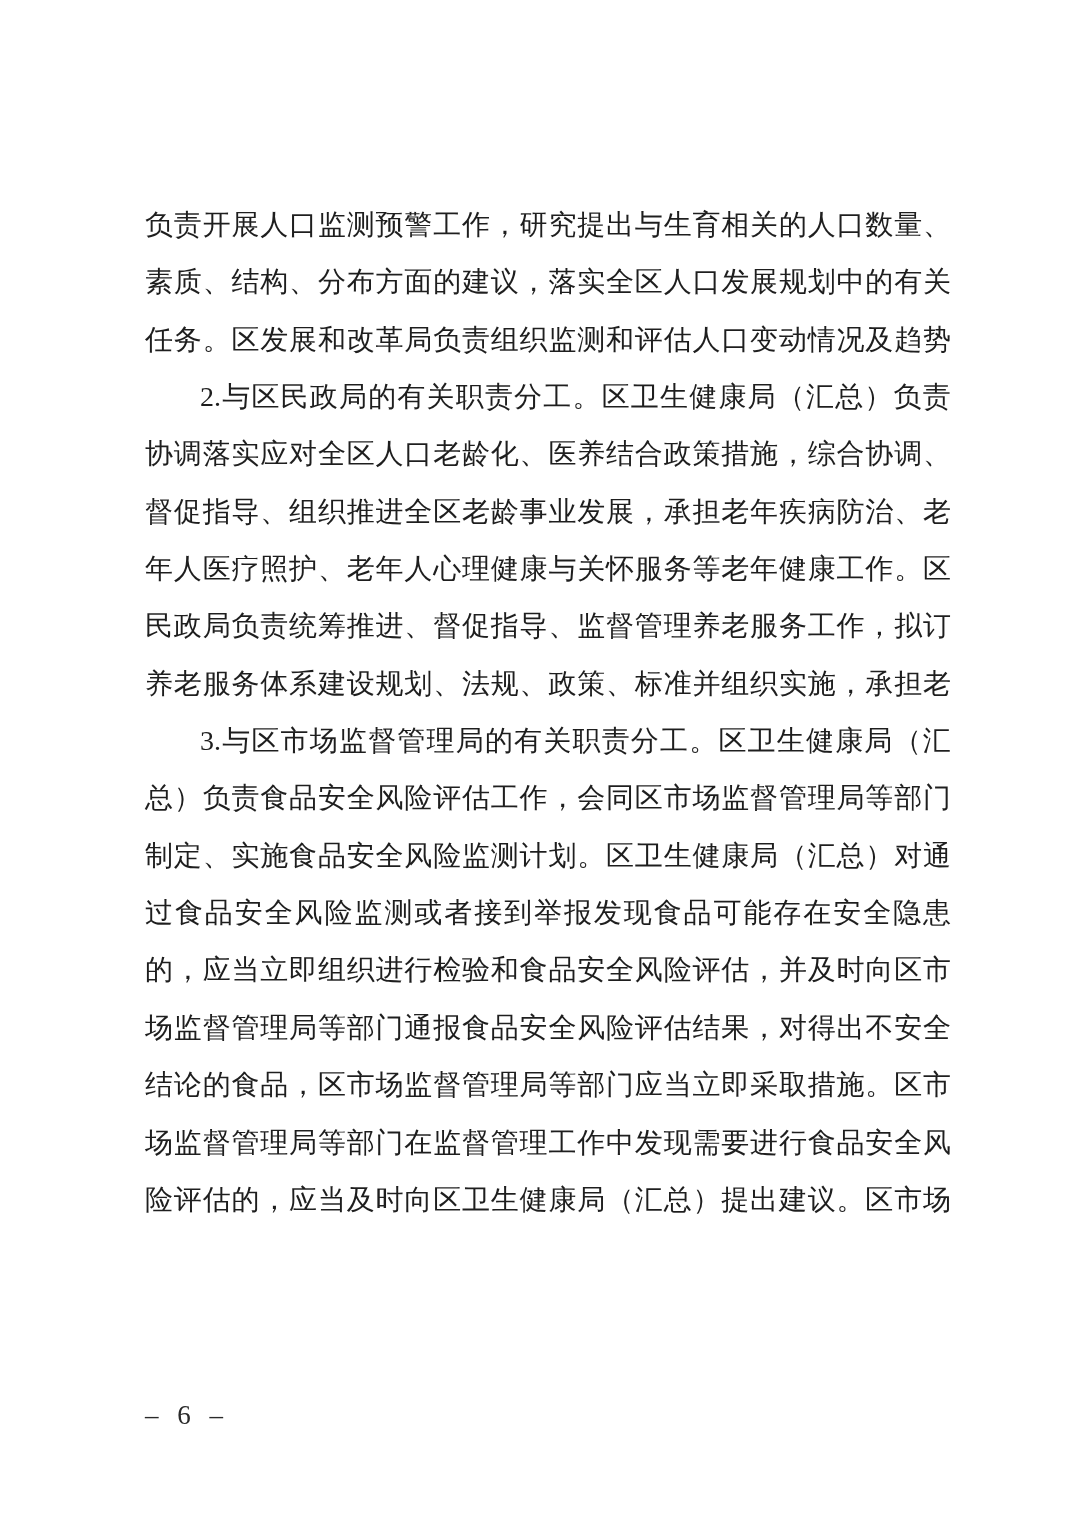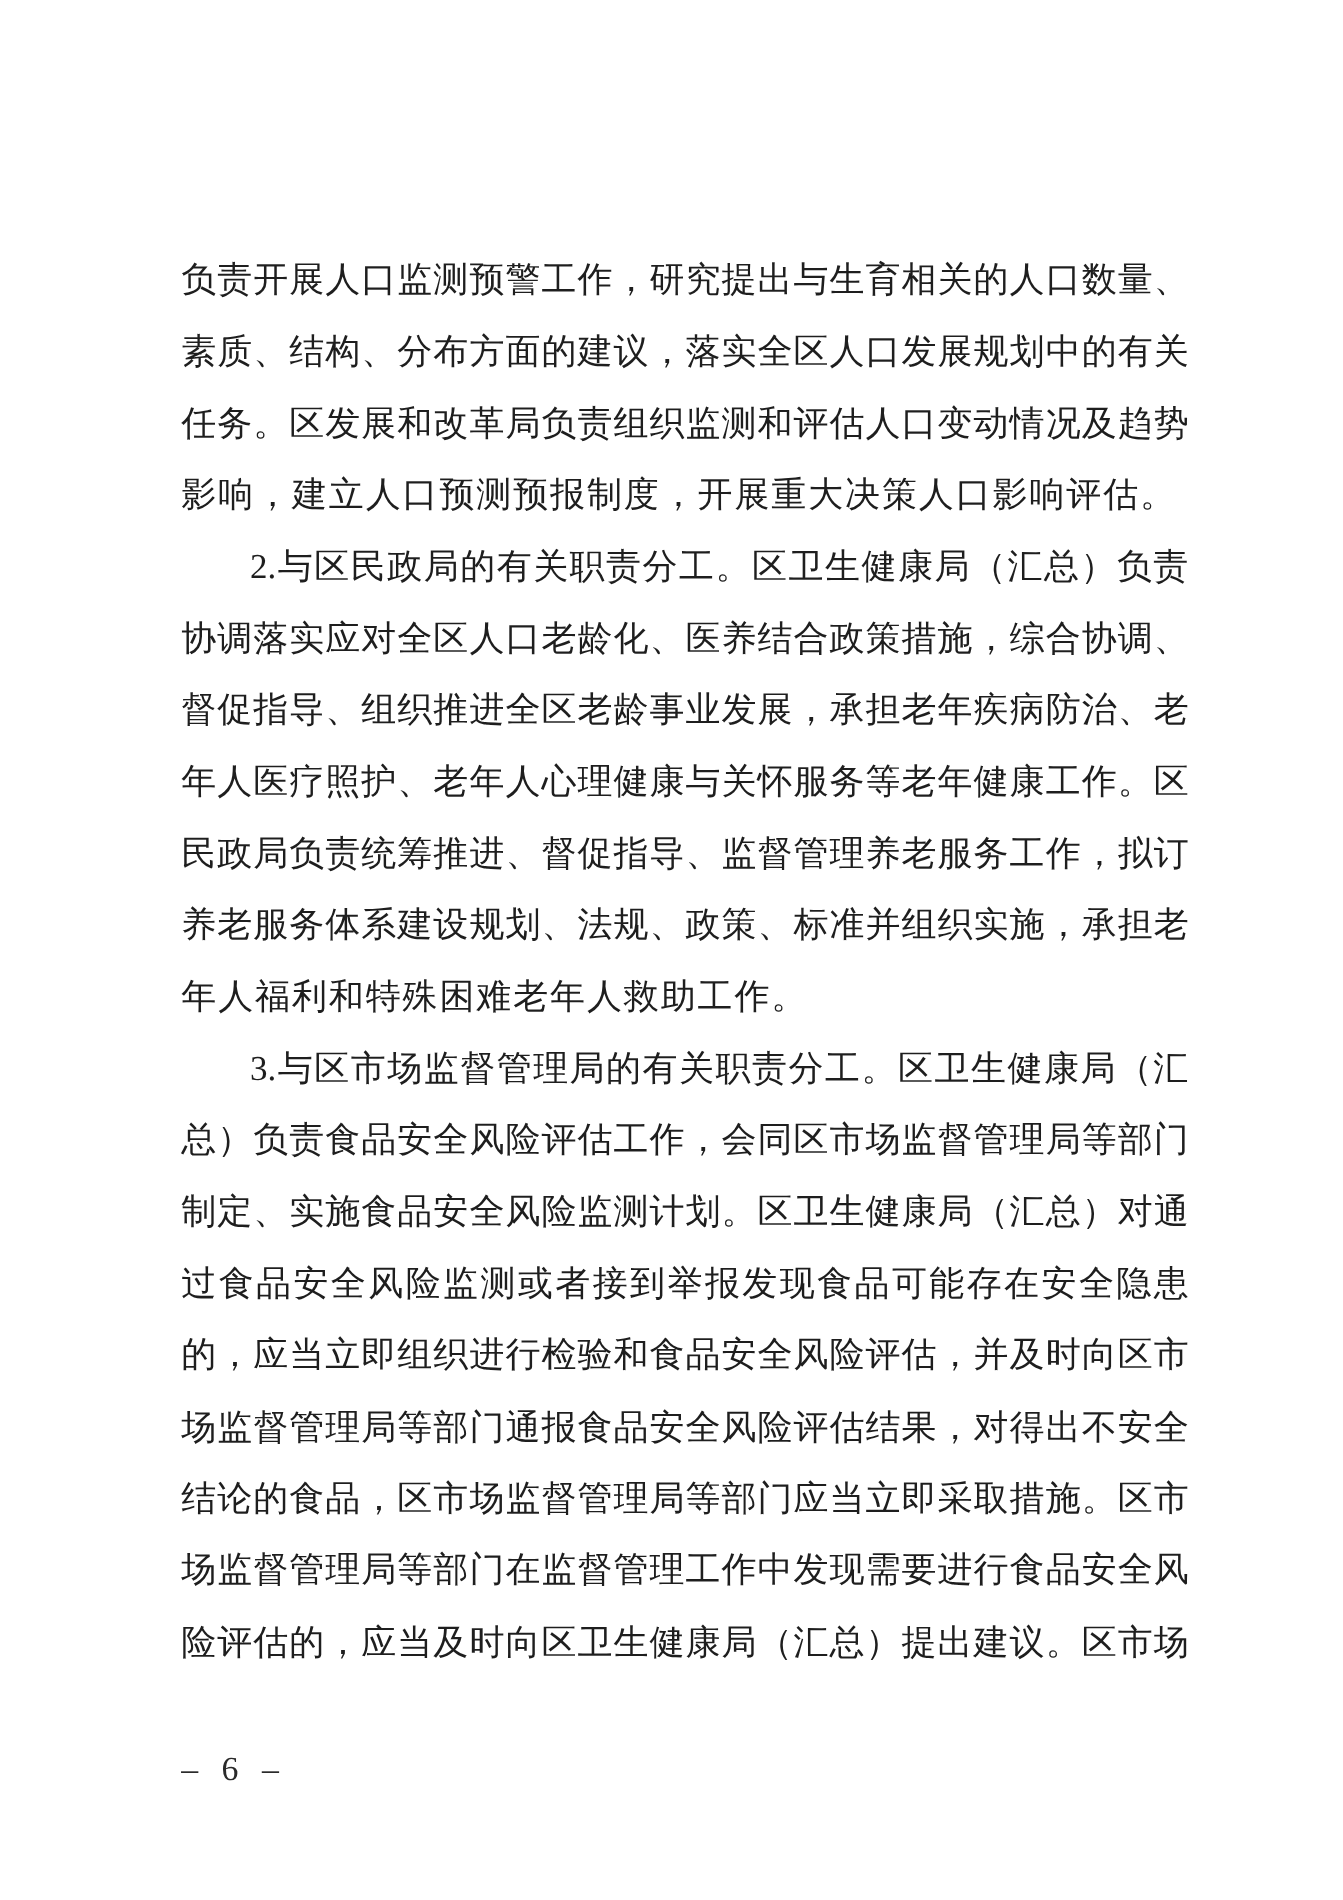--- a/index.html
+++ b/index.html
@@ -142,21 +142,20 @@
         <span>人</span>
         <span>口</span>
         <span>变</span>
         <span>动</span>
         <span>情</span>
         <span>况</span>
         <span>及</span>
         <span>趋</span>
         <span>势</span>
       </div>
-    <div class="line e">影响，建立人口预测预报制度，开展重大决策人口影响评估。</div>
     <div class="line j ind">
         <span>2.</span>
         <span>与</span>
         <span>区</span>
         <span>民</span>
         <span>政</span>
         <span>局</span>
         <span>的</span>
         <span>有</span>
         <span>关</span>
@@ -321,21 +320,20 @@
         <span>并</span>
         <span>组</span>
         <span>织</span>
         <span>实</span>
         <span>施</span>
         <span>，</span>
         <span>承</span>
         <span>担</span>
         <span>老</span>
       </div>
-    <div class="line e">年人福利和特殊困难老年人救助工作。</div>
     <div class="line j ind">
         <span>3.</span>
         <span>与</span>
         <span>区</span>
         <span>市</span>
         <span>场</span>
         <span>监</span>
         <span>督</span>
         <span>管</span>
         <span>理</span>

